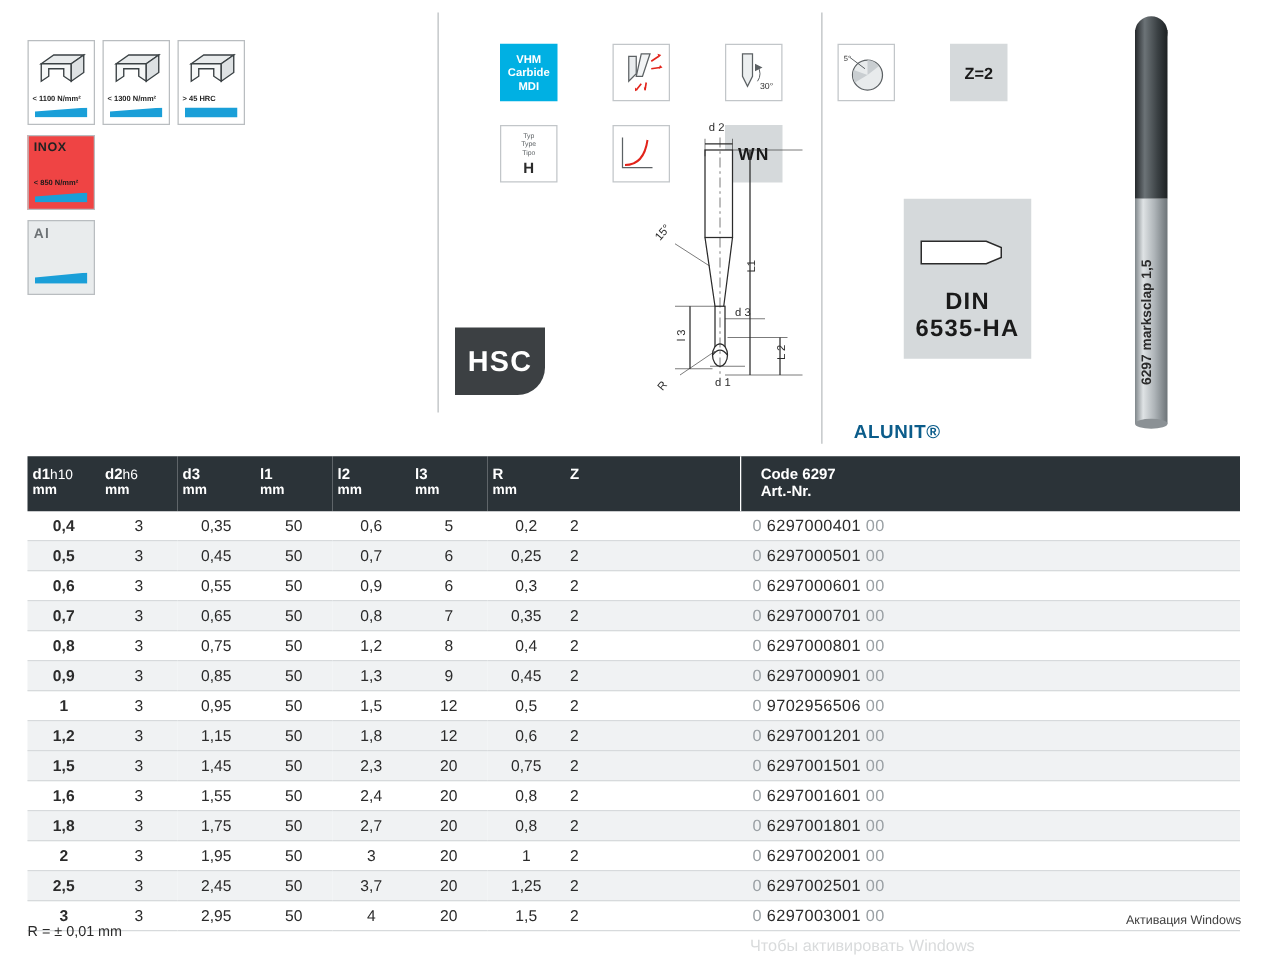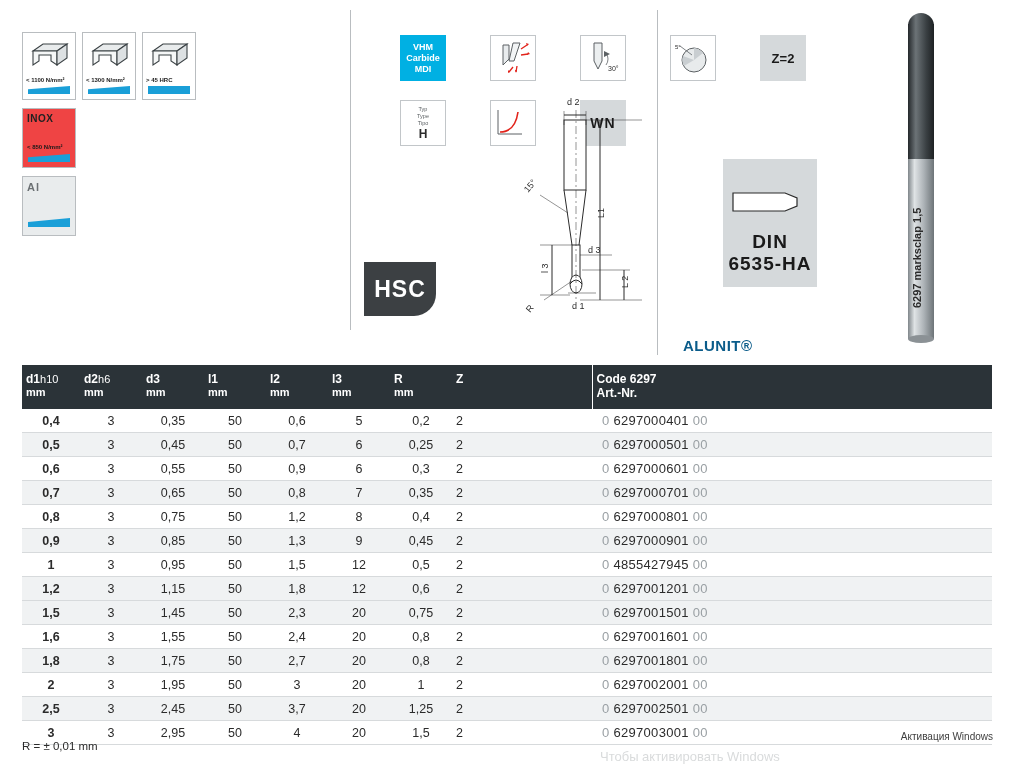--- a/index.html
+++ b/index.html
@@ -58,21 +58,21 @@
   .feat-box .bigH { font-size:12px; font-weight:bold; color:#2b2b2b; }
   .wn { font-weight:bold; font-size:14px; letter-spacing:1px; }
 
   .hsc {
     position:absolute; left:364px; top:262px; width:72px; height:54px;
     background:#3c4043; color:#fff; font-weight:bold; font-size:23px;
     display:flex; align-items:center; justify-content:center;
     border-bottom-right-radius:22px; letter-spacing:1px;
   }
   .din {
-    position:absolute; left:723px; top:159px; width:94px; height:128px;
+    position:absolute; left:723px; top:159px; width:102px; height:128px;
     background:#d5d9db; display:flex; flex-direction:column;
     align-items:center; justify-content:flex-end; padding-bottom:12px;
   }
   .din .txt { font-size:19px; font-weight:bold; letter-spacing:1px; line-height:22px; text-align:center; color:#1a1a1a;}
   .alunit { position:absolute; left:683px; top:337px; color:#0b5c8a;
      font-weight:bold; font-size:15px; letter-spacing:.5px; }
 
   
   .tbl { position:absolute; left:22px; top:365px; width:970px;
      border-collapse:collapse; font-size:12.5px; }
@@ -328,21 +328,21 @@
         <span>l3</span>
         <span class="unit">mm</span>
       </th>
       <th style="width:62px">
         <span>R</span>
         <span class="unit">mm</span>
       </th>
       <th style="width:140px">
         <span>Z</span>
       </th>
-      <th class="sep-col" style="padding-left:4px">
+      <th class="sep-col" style="padding-left:16px">
         <span>Code 6297</span><br>
         <span>Art.-Nr.</span>
       </th>
     </tr>
   </thead>
   <tbody>
     <tr>
         <td class="d1">0,4</td>
         <td class="c">3</td>
         <td class="c">0,35</td>
@@ -410,21 +410,21 @@
       </tr>
     <tr>
         <td class="d1">1</td>
         <td class="c">3</td>
         <td class="c">0,95</td>
         <td class="c">50</td>
         <td class="c">1,5</td>
         <td class="c">12</td>
         <td class="c">0,5</td>
         <td>2</td>
-        <td class="code-cell"><span class="dim">0</span> <span>4855427945</span> <span class="dim">00</span></td>
+        <td class="code-cell"><span class="dim">0</span> <span>9702956506</span> <span class="dim">00</span></td>
       </tr>
     <tr class="alt">
         <td class="d1">1,2</td>
         <td class="c">3</td>
         <td class="c">1,15</td>
         <td class="c">50</td>
         <td class="c">1,8</td>
         <td class="c">12</td>
         <td class="c">0,6</td>
         <td>2</td>

